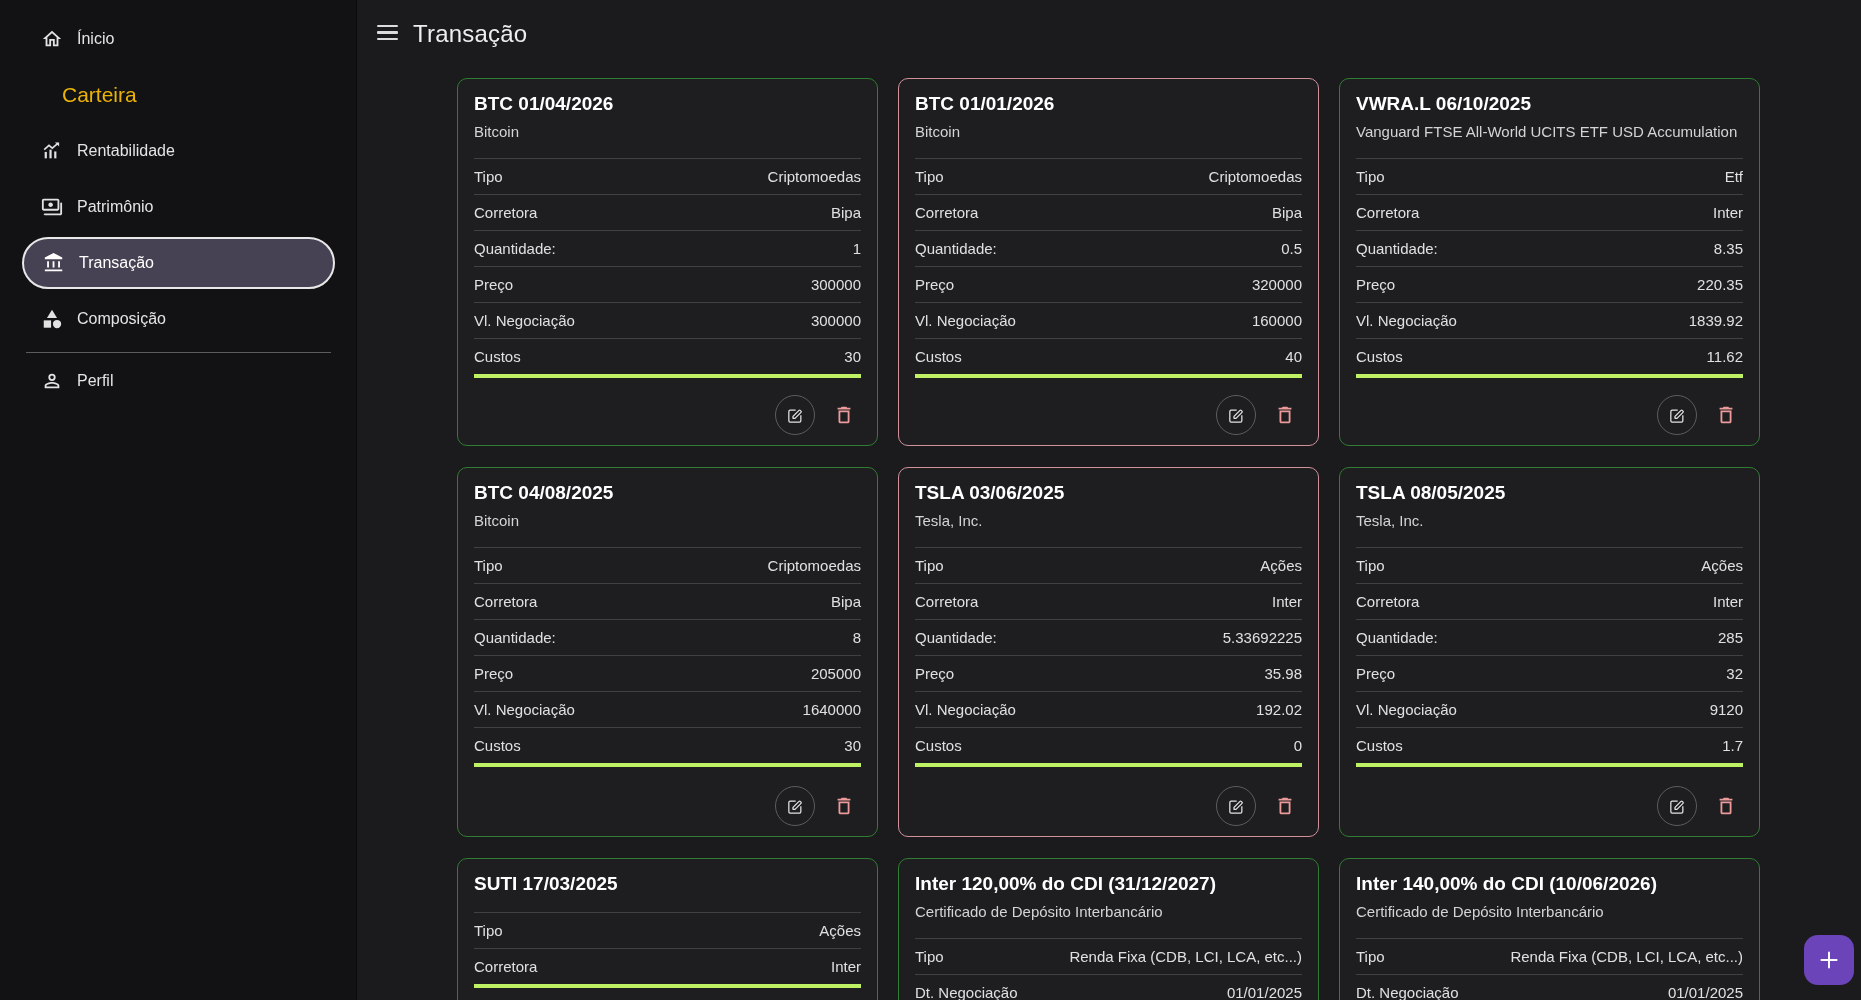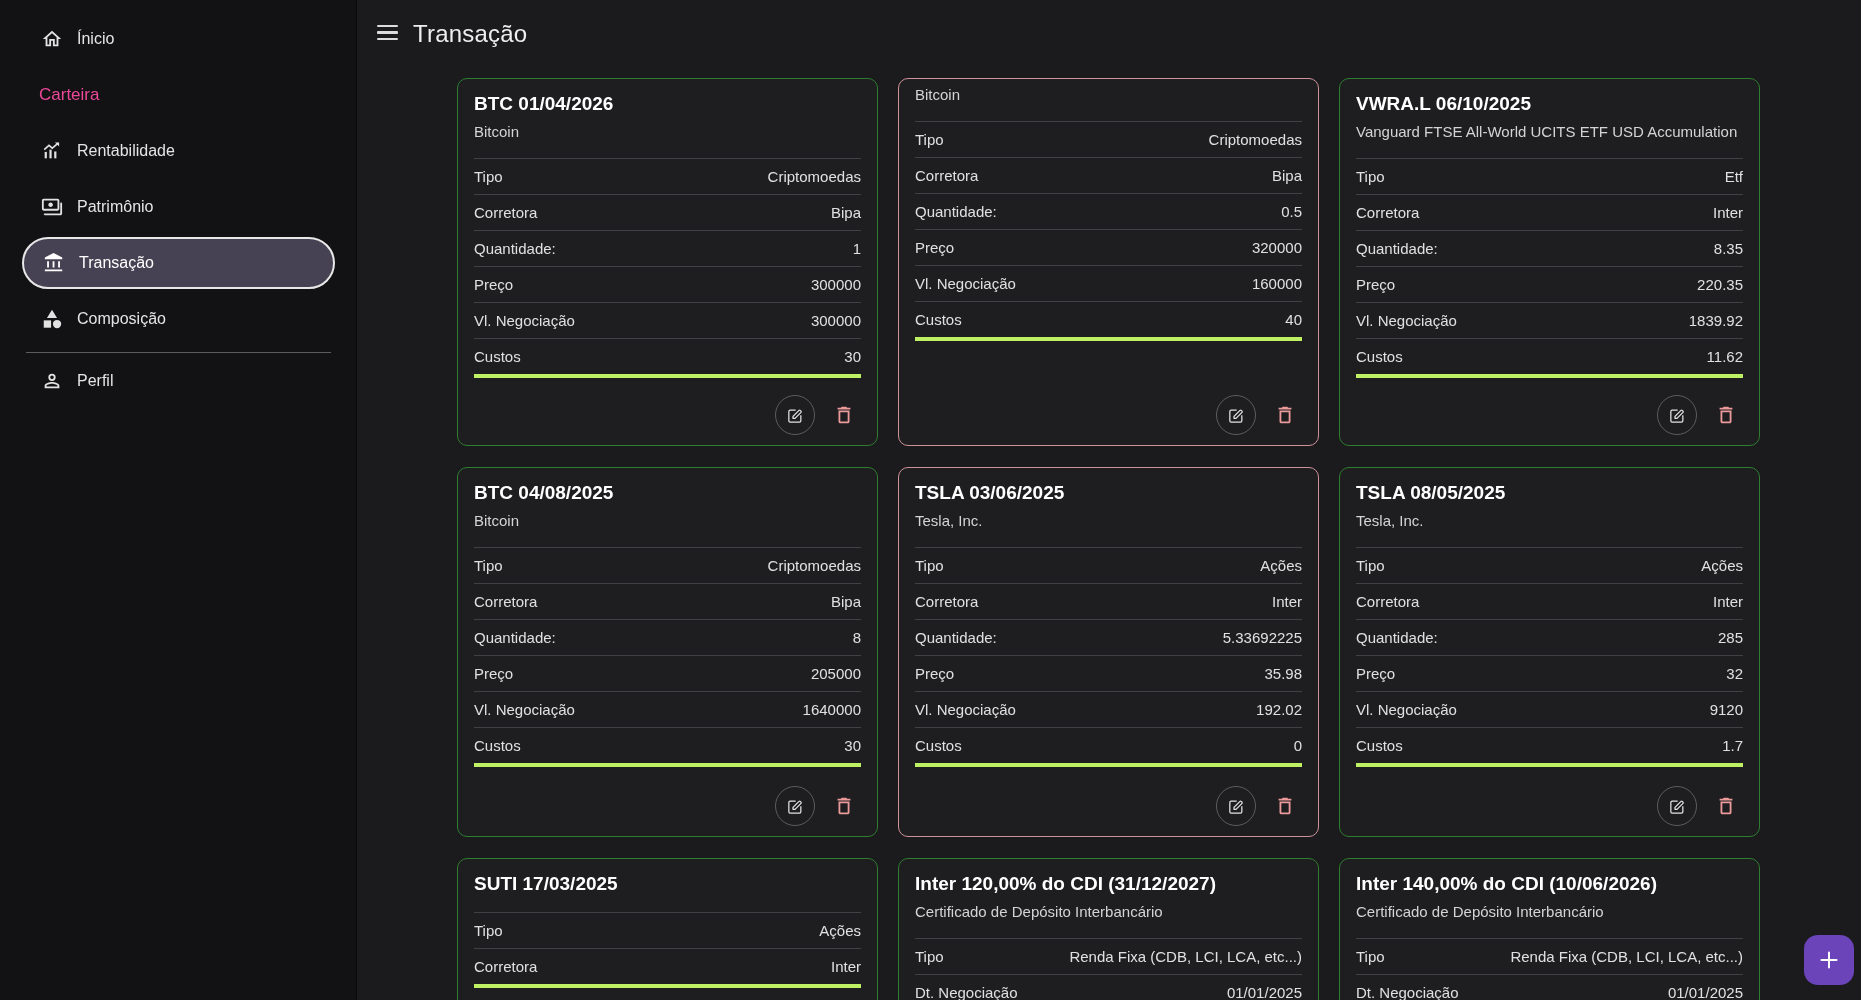--- a/index.html
+++ b/index.html
@@ -10,21 +10,21 @@
          background:var(--page-bg,#1b1b1d); }
 
   
   .sidebar { position:absolute; left:0; top:0; width:357px; height:1000px;
              background:var(--sidebar-bg,#121214); border-right:1px solid #0a0a0b;
              padding-top:11px; }
   .nav-item { height:56px; display:flex; align-items:center; gap:14px;
               padding-left:41px; font-size:16px; color:#e4e4e4; cursor:pointer; }
   .nav-item svg { width:22px; height:22px; flex:none; }
   .section-label { height:56px; display:flex; align-items:center;
-                   padding-left:39px; font-size:17px; color:#ec4899; }
+                   padding-left:62px; font-size:21px; color:#eab308; }
   .nav-item.selected { margin:2px 22px; height:52px; width:313px; padding-left:19px;
                        border-radius:26px; background:var(--selected-bg,#474253);
                        border:2px solid #e8e8e8; color:#ffffff; }
   .sidebar-divider { height:1px; background:#5c5c5c; margin:5px 25px 0 26px; }
 
   
   .menu-btn { position:absolute; left:377px; top:25px; width:22px; height:15px;
               background:none; border:none; cursor:pointer; display:flex;
               flex-direction:column; justify-content:space-between; }
   .menu-btn span { display:block; height:2.2px; width:21px; background:#dcdcdc; border-radius:1px; }
@@ -182,20 +182,21 @@
           <button class="trash-btn">
             <span style="display:flex">
               <svg viewBox="0 0 24 24" width="22" height="22" fill="#ec9a9a">
                 <path d="M16 9v10H8V9h8m-1.5-6h-5l-1 1H5v2h14V4h-3.5l-1-1zM18 7H6v12c0 1.1.9 2 2 2h8c1.1 0 2-.9 2-2V7z"></path>
               </svg>
             </span>
           </button>
         </div>
       </div>
       <div class="card pink">
+        <div class="card-title">BTC 01/01/2026</div>
         <div class="card-subtitle">Bitcoin</div>
         <div class="card-rows">
           <div class="row">
             <span class="row-label">Tipo</span>
             <span class="row-value">Criptomoedas</span>
           </div>
           <div class="row">
             <span class="row-label">Corretora</span>
             <span class="row-value">Bipa</span>
           </div>

